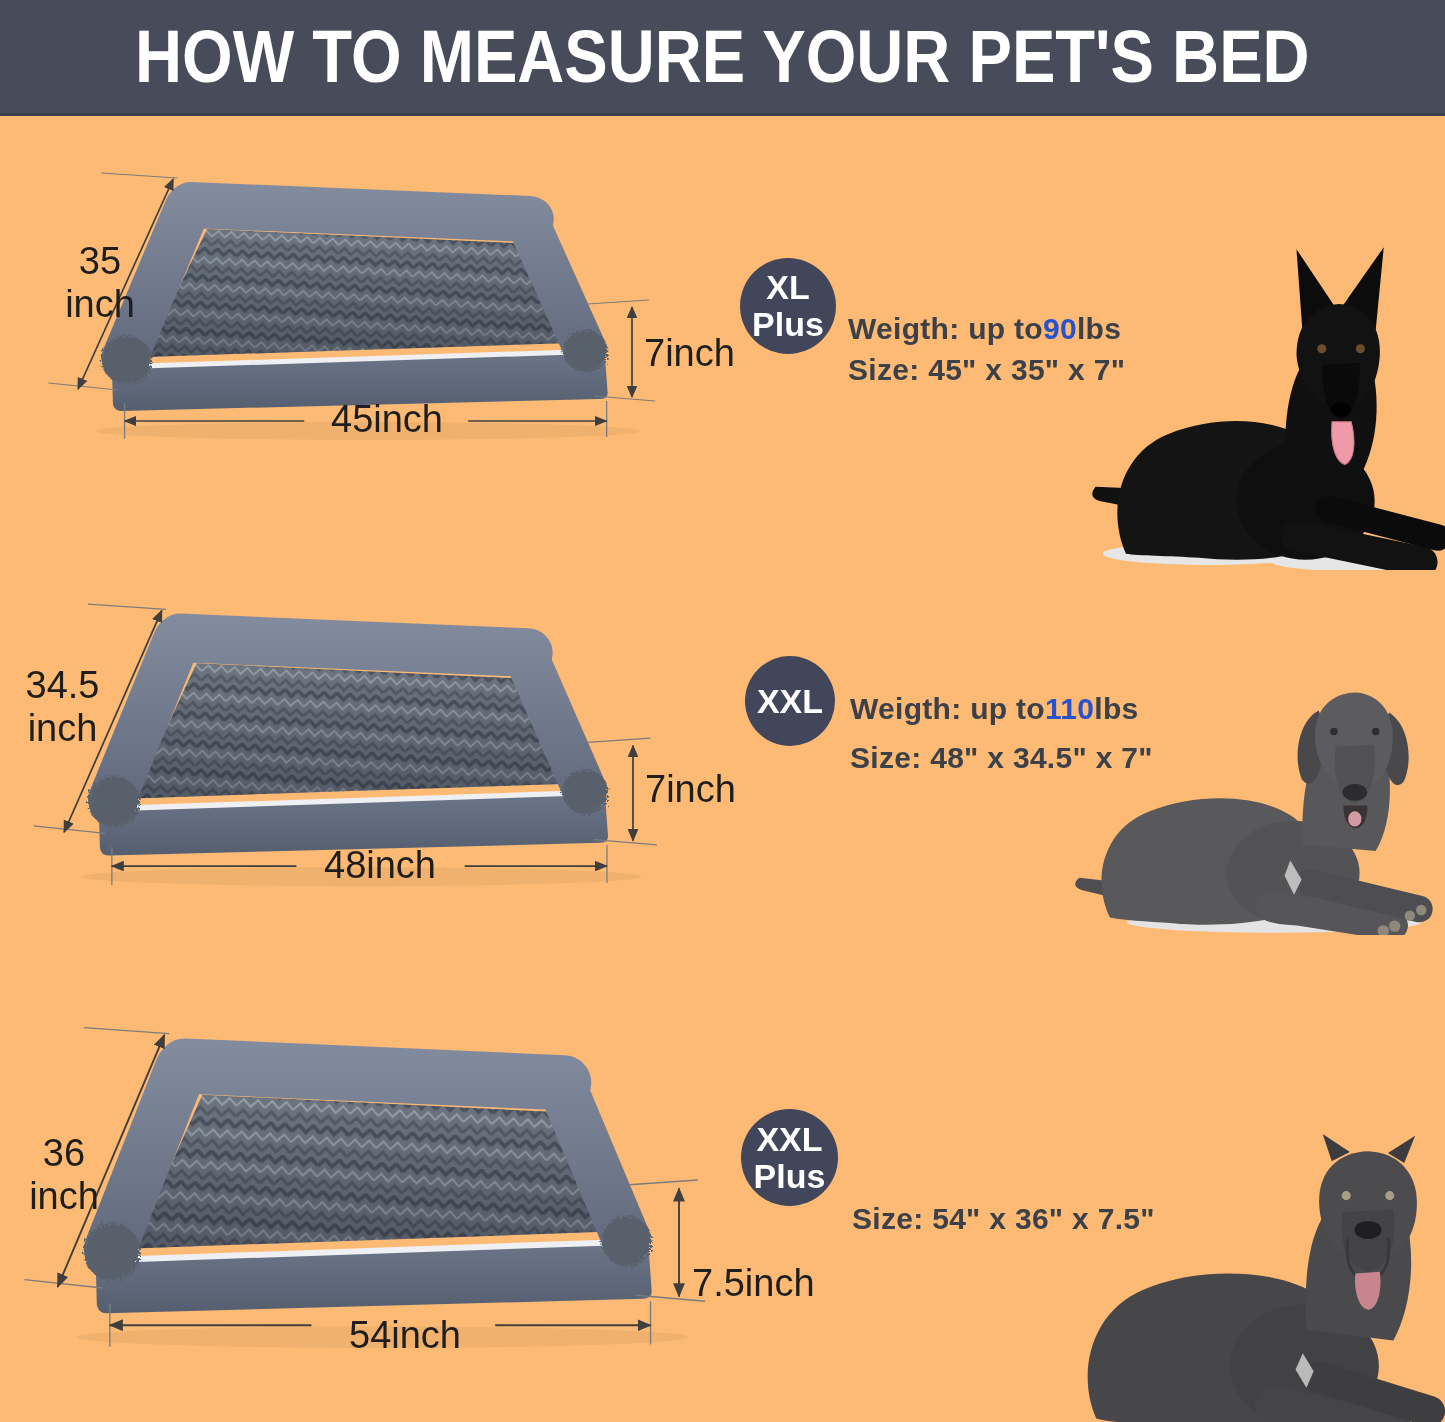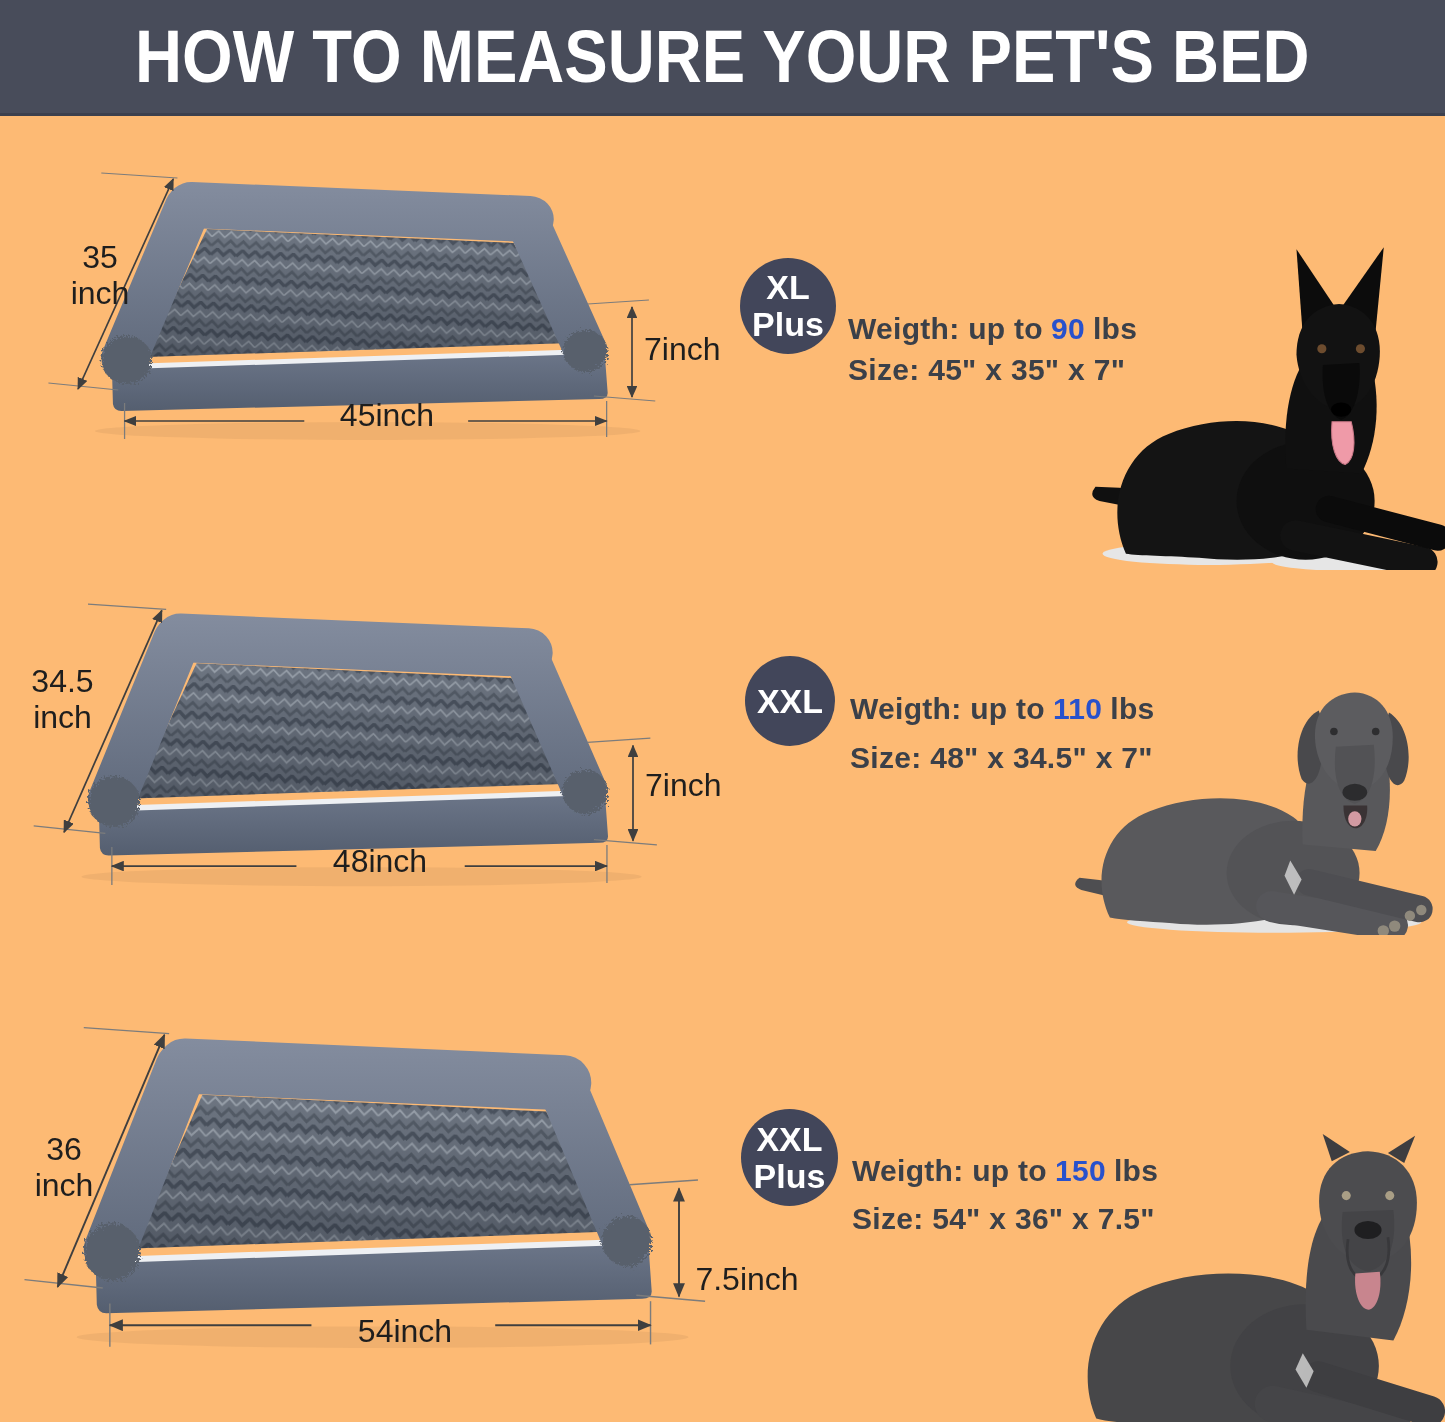--- a/index.html
+++ b/index.html
@@ -16,21 +16,21 @@
   .row{position:absolute;left:0;width:1445px;}
   .row.r1{top:120px;height:462px;}
   .row.r2{top:582px;height:368px;}
   .row.r3{top:1006px;height:434px;}
 
   .bed-svg{position:absolute;}
   .r1 .bed-svg{left:40px;top:35px;width:740px;height:300px;}
   .r2 .bed-svg{left:25px;top:3px;width:760px;height:317px;}
   .r3 .bed-svg{left:15px;top:0px;width:830px;height:360px;}
 
-  .dim{position:absolute;color:#1e1e1e;font-size:32px;line-height:1.12;text-align:center;
+  .dim{position:absolute;color:#1e1e1e;font-size:38px;line-height:1.12;text-align:center;
        white-space:pre-line;}
   .r1 .dim-depth{left:54px;top:120px;width:92px;}
   .r1 .dim-width{left:312px;top:278px;width:150px;}
   .r1 .dim-height{left:644px;top:212px;width:100px;text-align:left;}
   .r2 .dim-depth{left:15px;top:82px;width:95px;}
   .r2 .dim-width{left:305px;top:262px;width:150px;}
   .r2 .dim-height{left:645px;top:186px;width:95px;text-align:left;}
   .r3 .dim-depth{left:20px;top:126px;width:88px;}
   .r3 .dim-width{left:330px;top:308px;width:150px;}
   .r3 .dim-height{left:692px;top:220px;width:110px;text-align:center;margin-top:36px;}
@@ -38,21 +38,21 @@
   
   .badge{position:absolute;border-radius:50%;background:#42465a;color:#fff;display:flex;
          flex-direction:column;align-items:center;justify-content:center;font-weight:bold;
          font-size:34px;line-height:1.08;text-align:center;}
   .r1 .badge{left:740px;top:138px;width:96px;height:96px;}
   .r2 .badge{left:745px;top:74px;width:90px;height:90px;}
   .r3 .badge{left:741px;top:103px;width:97px;height:97px;}
 
   .spec-line{position:absolute;font-size:30px;font-weight:bold;color:#3b4049;
              letter-spacing:.3px;white-space:nowrap;}
-  .num{color:#2851cc;margin:0 8px;}
+  .num{color:#2851cc;margin:0 0;}
   .r1 .w-line{left:848px;top:162px;}  .r1 .s-line{left:848px;top:203px;}
   .r2 .w-line{left:850px;top:80px;}   .r2 .s-line{left:850px;top:129px;}
   .r3 .w-line{left:852px;top:118px;}  .r3 .s-line{left:852px;top:166px;}
 
   
   .dog{position:absolute;}
   .r1 .dog{left:1085px;top:115px;width:360px;height:335px;}
   .r2 .dog{left:1070px;top:58px;width:375px;height:295px;}
   .r3 .dog{left:1060px;top:78px;width:385px;height:360px;}
 
@@ -260,23 +260,20 @@
     </svg>
     <div class="dim dim-depth">36
 inch</div>
     <div class="dim dim-width">54inch</div>
     <div class="dim dim-height">7.5inch</div>
 
     <div class="badge">
       <span>XXL</span>
       <span>Plus</span>
     </div>
-    <p class="spec-line w-line">
-      <span>Weigth: up to</span><span class="num">150</span><span>lbs</span>
-    </p>
     <p class="spec-line s-line">Size: 54" x 36" x 7.5"</p>
 
     <svg class="dog" viewBox="0 0 425 395">
       <ellipse cx="235" cy="380" rx="165" ry="13" fill="#e4e4e4"></ellipse>
       <path d="M40,368 C18,318 34,250 92,226 C150,200 240,202 285,232 C318,258 322,310 300,344 C270,380 160,382 110,376 C78,373 52,372 40,368 Z" fill="#474749"></path>
       <ellipse cx="270" cy="310" rx="82" ry="68" fill="#424245"></ellipse>
       <path d="M235,352 L370,382" stroke="#454548" stroke-width="40" stroke-linecap="round"></path>
       <path d="M285,322 L408,360" stroke="#3e3e41" stroke-width="34" stroke-linecap="round"></path>
       <path d="M272,270 C268,200 278,150 305,128 L380,136 C394,190 388,245 368,282 Z" fill="#4a4a4d"></path>
       <path d="M300,84 L290,54 L320,74 Z" fill="#3d3d40"></path>

